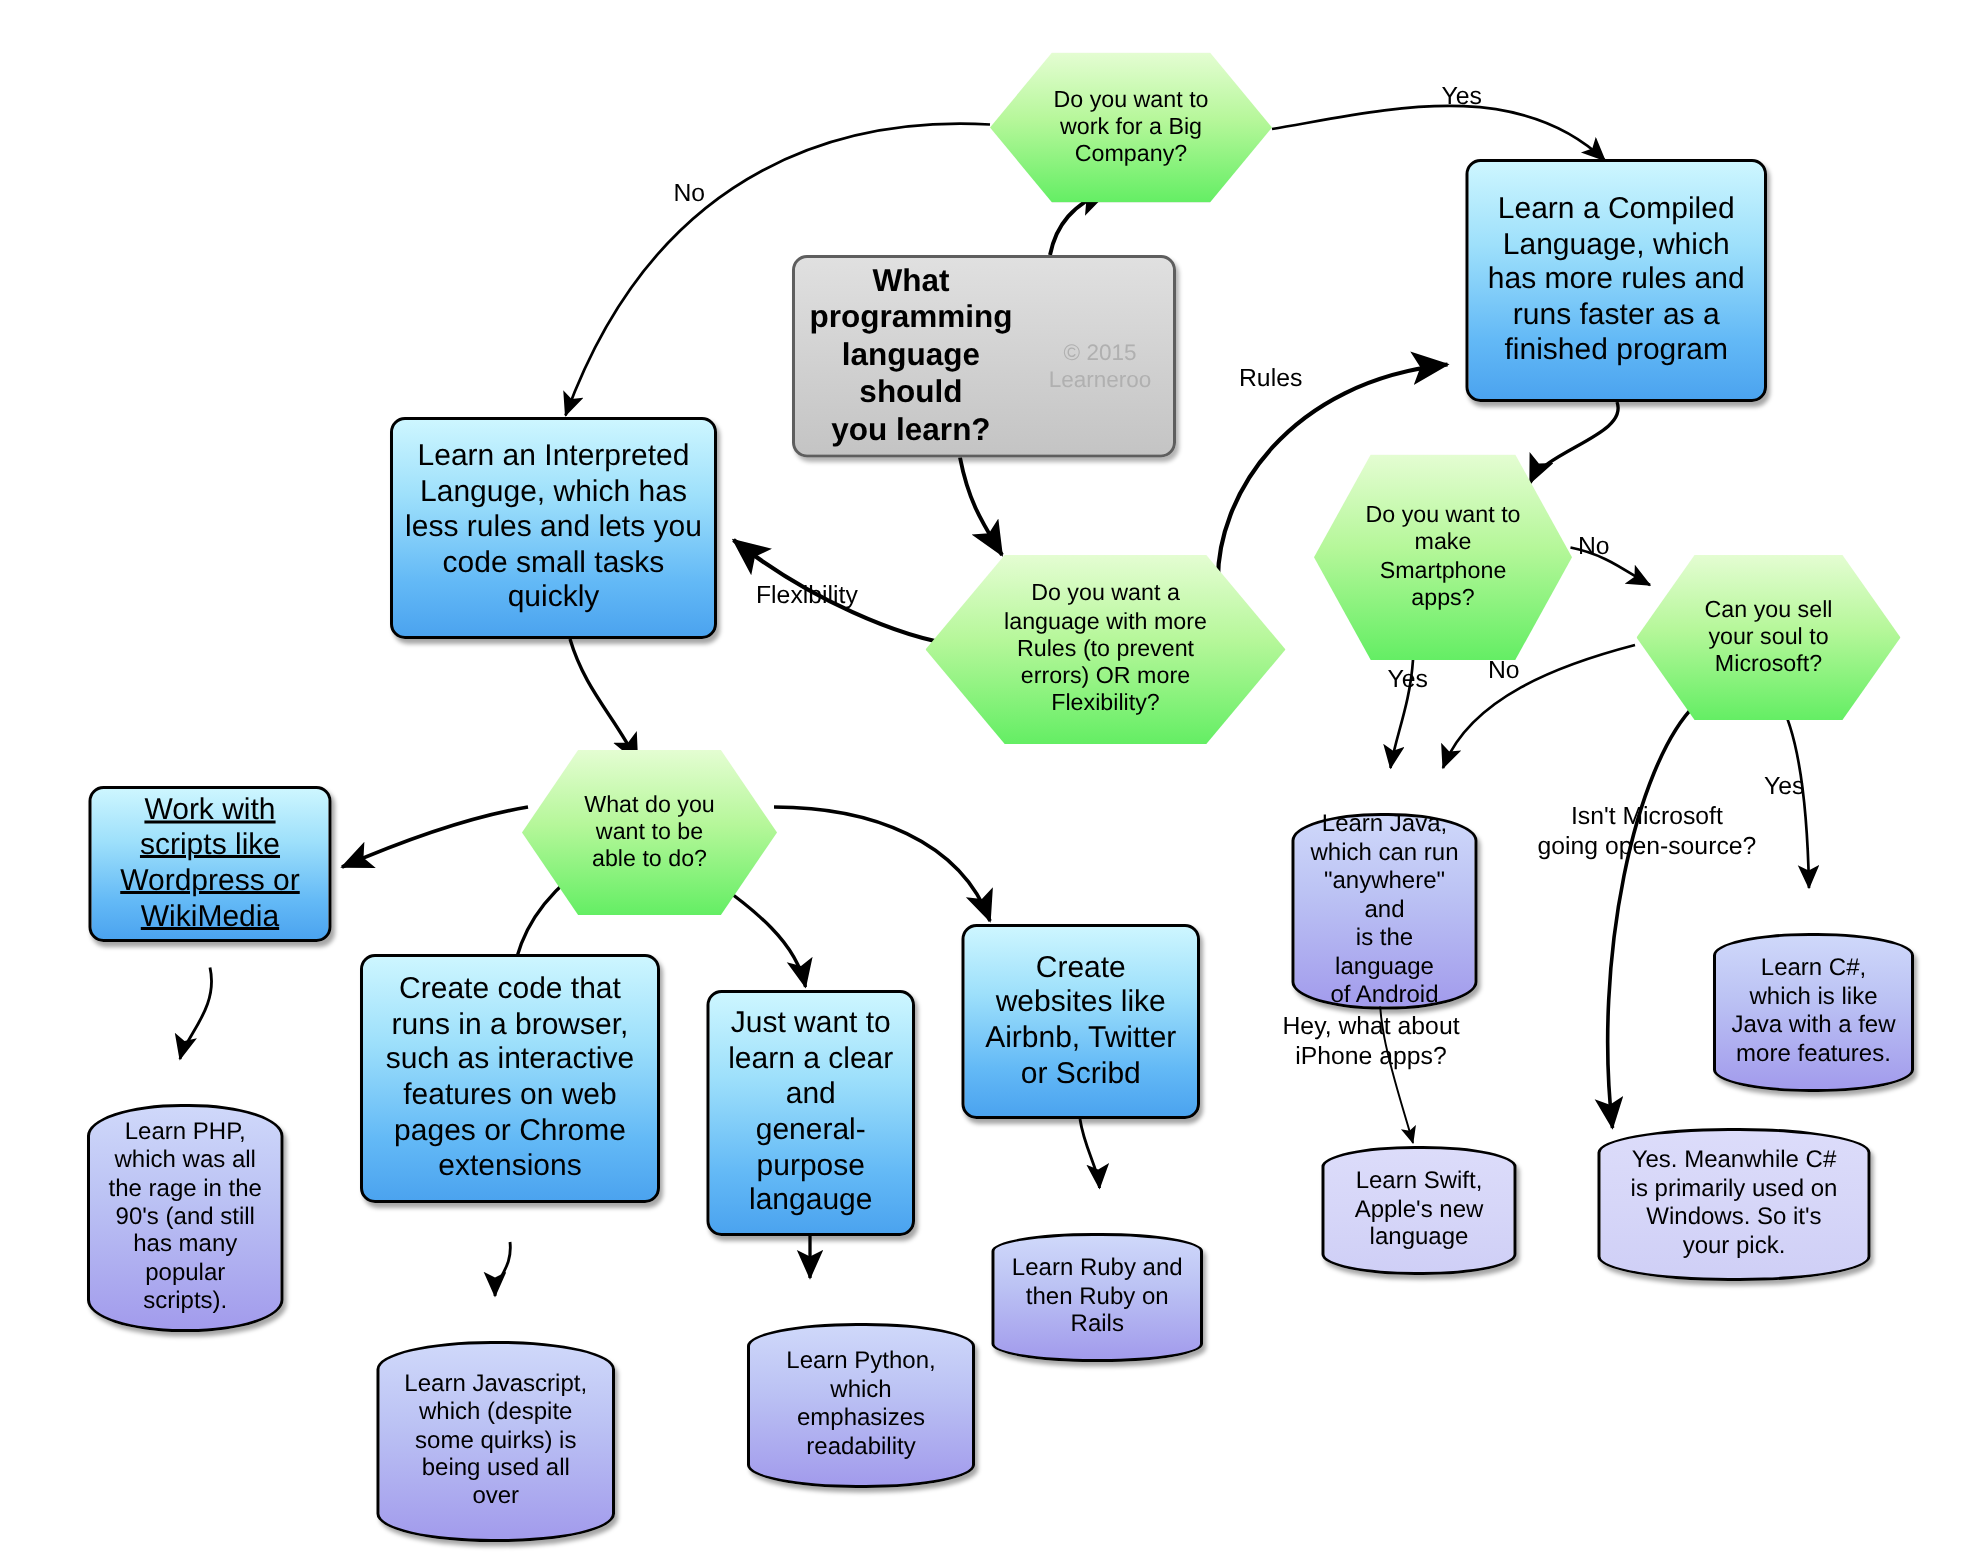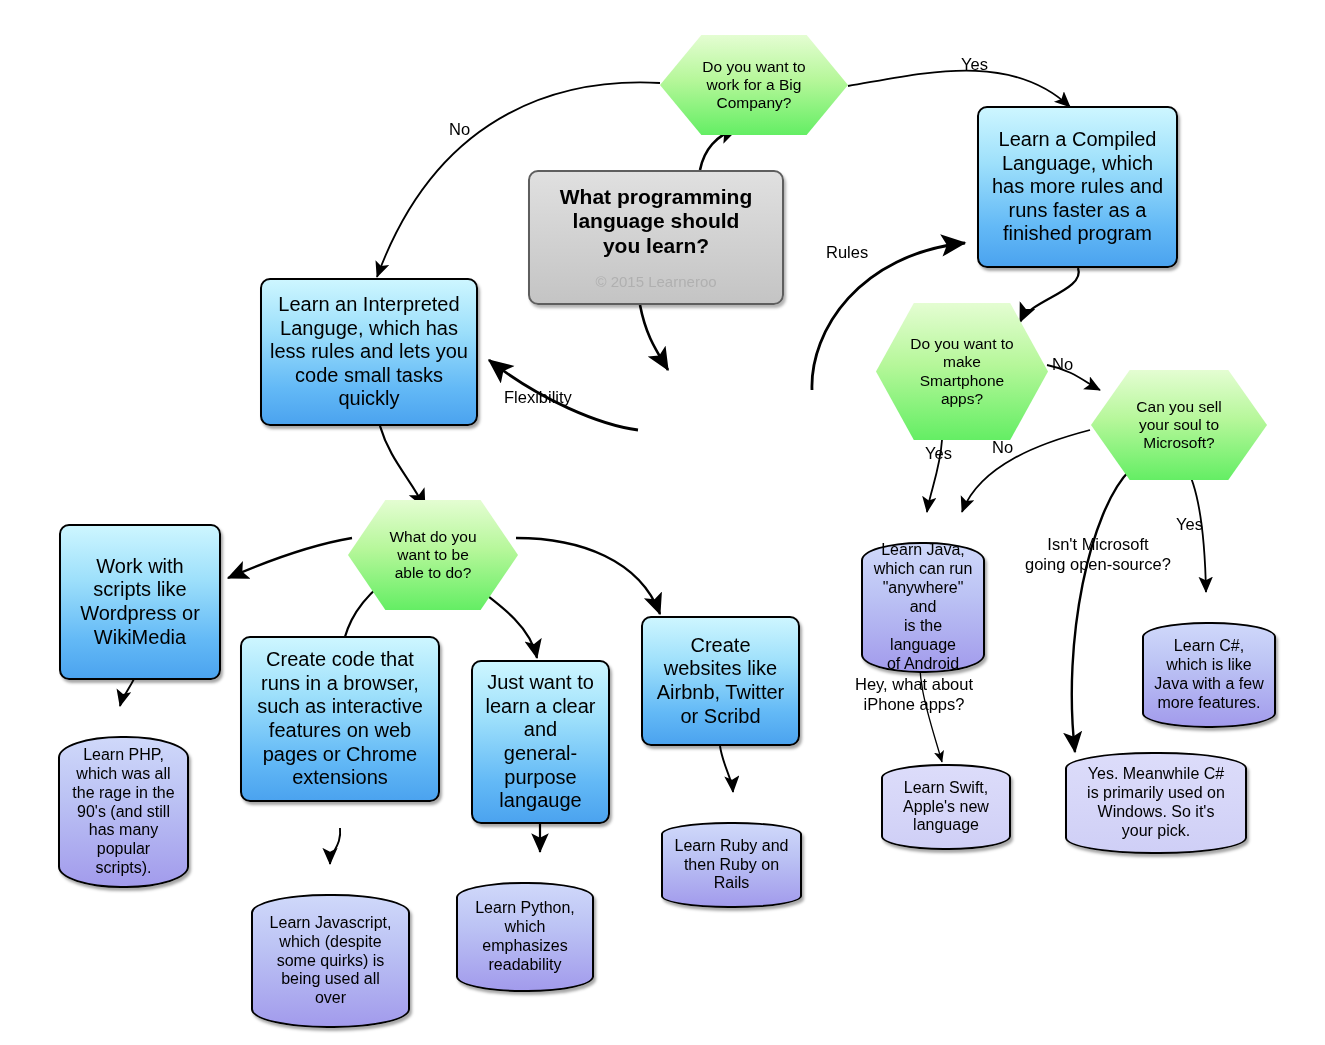--- a/index.html
+++ b/index.html
@@ -38,21 +38,21 @@
     z-index: 5;
   }
   
   .node-start {
     background: linear-gradient(to bottom, #e0e0e0 0%, #cfcfcf 60%, #c4c4c4 100%);
     border: 2px solid #5e5e5e;
     border-radius: 10px;
     font-weight: bold;
     font-size: 21px;
     box-shadow: 2px 3px 3px rgba(0,0,0,0.30);
-    flex-direction: column;
+    flex-direction: row;
   }
   .copyright {
     color: #b0b0b0;
     font-weight: normal;
     font-size: 15px;
     margin-top: 14px;
   }
   
   .node-decision {
     background: linear-gradient(to bottom, #e4fdd2 0%, #b6f79a 45%, #64ee64 100%);
@@ -184,20 +184,27 @@
   </div>
 
   <div class="node node-action" style="left:260px; top:278px; width:218px; height:148px;">
     <span>Learn an Interpreted
 Languge, which has
 less rules and lets you
 code small tasks
 quickly</span>
   </div>
 
+  <div class="node node-decision" style="left:617px; top:370px; width:240px; height:126px;">
+    <span>Do you want a
+language with more
+Rules (to prevent
+errors) OR more
+Flexibility?</span>
+  </div>
 
   <div class="node node-decision" style="left:876px; top:303px; width:172px; height:137px;">
     <span>Do you want to
 make
 Smartphone
 apps?</span>
   </div>
 
   <div class="node node-decision" style="left:348px; top:500px; width:170px; height:110px;">
     <span>What do you
@@ -219,21 +226,21 @@
 of Android</span>
   </div>
 
   <div class="node node-result" style="left:1142px; top:594px; width:134px; height:106px;">
     <span>Learn C#,
 which is like
 Java with a few
 more features.</span>
   </div>
 
-  <div class="node node-action" style="left:59px; top:524px; width:162px; height:156px;">
+  <div class="node node-action" style="left:59px; top:524px; width:162px; height:104px;text-decoration:underline;">
     <span>Work with
 scripts like
 Wordpress or
 WikiMedia</span>
   </div>
 
   <div class="node node-action" style="left:240px; top:636px; width:200px; height:166px;">
     <span>Create code that
 runs in a browser,
 such as interactive
@@ -267,21 +274,21 @@
   </div>
 
   <div class="node node-result" style="left:251px; top:866px; width:159px; height:134px;">
     <span>Learn Javascript,
 which (despite
 some quirks) is
 being used all
 over</span>
   </div>
 
-  <div class="node node-result" style="left:456px; top:854px; width:138px; height:110px;text-align:center;">
+  <div class="node node-result" style="left:498px; top:854px; width:152px; height:110px;text-align:center;">
     <span>Learn Python,
 which
 emphasizes
 readability</span>
   </div>
 
   <div class="node node-result" style="left:661px; top:794px; width:141px; height:86px;">
     <span>Learn Ruby and
 then Ruby on
 Rails</span>

